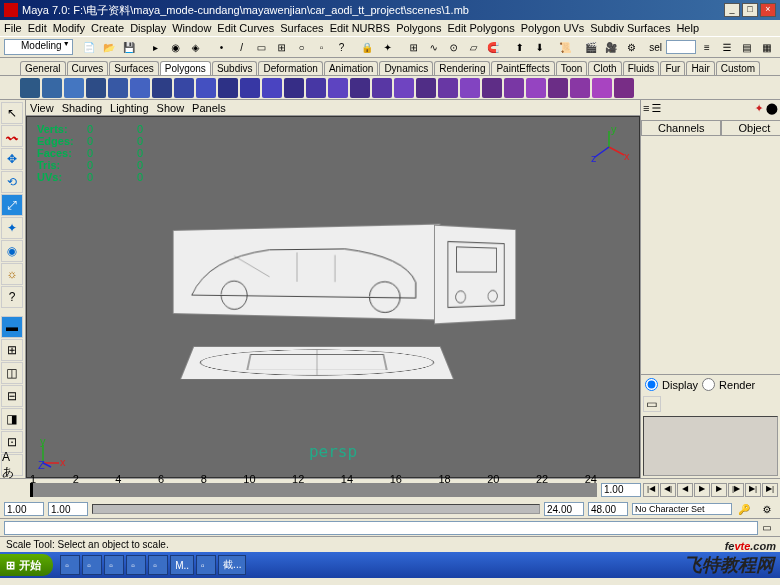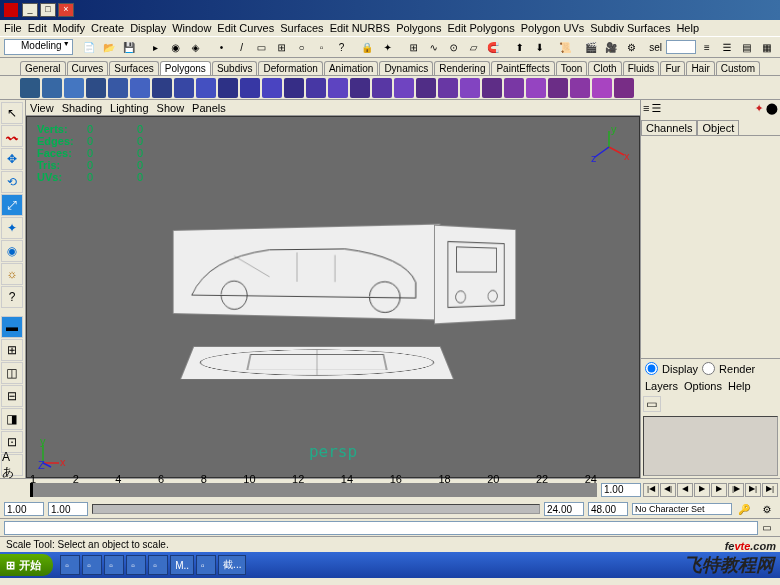--- a/index.html
+++ b/index.html
@@ -32,21 +32,21 @@
 .hud-row { display: flex; }
 .hud-label { width: 50px; font-weight: bold; }
 .hud-val { width: 50px; }
 .axis-gizmo { position: absolute; top: 10px; right: 10px; width: 40px; height: 40px; }
 .axis-bl { position: absolute; bottom: 8px; left: 10px; width: 30px; height: 30px; }
 .persp-label { position: absolute; bottom: 16px; left: 50%; transform: translateX(-50%); color: #2a8; font-size: 16px; font-family: monospace; }
 .ref-plane { position: absolute; background: #eee; border: 1px solid #888; }
 .right-panel { width: 140px; background: #ece9d8; border-left: 1px solid #999; display: flex; flex-direction: column; }
 .rp-icons { height: 20px; display: flex; padding: 2px; gap: 2px; justify-content: space-between; }
 .rp-tabs { height: 16px; display: flex; border-bottom: 1px solid #999; font-size: 10px; }
-.rp-tab { padding: 1px 4px; border: 1px solid #999; border-bottom: none; }
+.rp-tab { padding: 1px 16px; border: 1px solid #999; border-bottom: none; }
 .rp-body { flex: 1; background: #ece9d8; }
 .rp-disp-row { padding: 3px 4px; border-top: 1px solid #999; display: flex; align-items: center; gap: 4px; font-size: 10px; }
 .rp-layers-menu { padding: 2px 4px; font-size: 10px; }
 .rp-layers-menu span { margin-right: 6px; }
 .rp-layer-area { background: #d4d0c8; height: 60px; margin: 2px; border: 1px inset #999; }
 .timeline { height: 22px; background: #ece9d8; border-top: 1px solid #999; display: flex; align-items: center; }
 .tl-track { flex: 1; background: #888; height: 14px; margin: 0 4px; position: relative; }
 .tl-ticks { position: absolute; top: -10px; left: 0; right: 0; display: flex; justify-content: space-between; font-size: 9px; }
 .tl-field { width: 40px; height: 14px; background: #fff; border: 1px solid #7f9db9; font-size: 10px; padding: 0 2px; }
 .tl-btns { display: flex; gap: 1px; padding: 0 2px; }
@@ -63,20 +63,21 @@
 .watermark .fe { color: #222; }
 .watermark .vte { color: #d00; }
 .watermark-cn { position: absolute; right: 6px; bottom: 8px; font-size: 18px; font-weight: bold; color: #222; font-style: italic; }
 input[type=radio] { margin: 0; }
 </style>
 </head>
 <body>
 
 <div class="titlebar">
   <div class="titlebar-icon"></div>
+  <div class="titlebar-text">Maya 7.0: F:\电子资料\maya_mode-cundang\mayawenjian\car_aodi_tt_project\scenes\1.mb</div>
   <div class="titlebar-btns">
     <div class="titlebar-btn">_</div>
     <div class="titlebar-btn">□</div>
     <div class="titlebar-btn" style="background:#e04030;color:#fff">×</div>
   </div>
 </div>
 
 <div class="menubar" id="menubar">
     <span>File</span>
     <span>Edit</span>
@@ -303,21 +304,20 @@
       <div class="rp-tab">Channels</div>
       <div class="rp-tab">Object</div>
     </div>
     <div class="rp-body"></div>
     <div class="rp-disp-row">
       <input type="radio" checked="" style="">
         <span>Display</span>
       <input type="radio" style="">
         <span>Render</span>
     </div>
-    <div class="rp-layers-menu" id="layersmenu"><span>Layers</span><span>Options</span><span>Help</span></div>
     <div style="padding:2px;display:flex;gap:2px">
       <div class="lt-icon" style="width:18px;height:16px">▭</div>
     </div>
     <div class="rp-layer-area"></div>
   </div>
 </div>
 
 <div class="timeline">
   <div style="width:26px"></div>
   <div class="tl-track">

